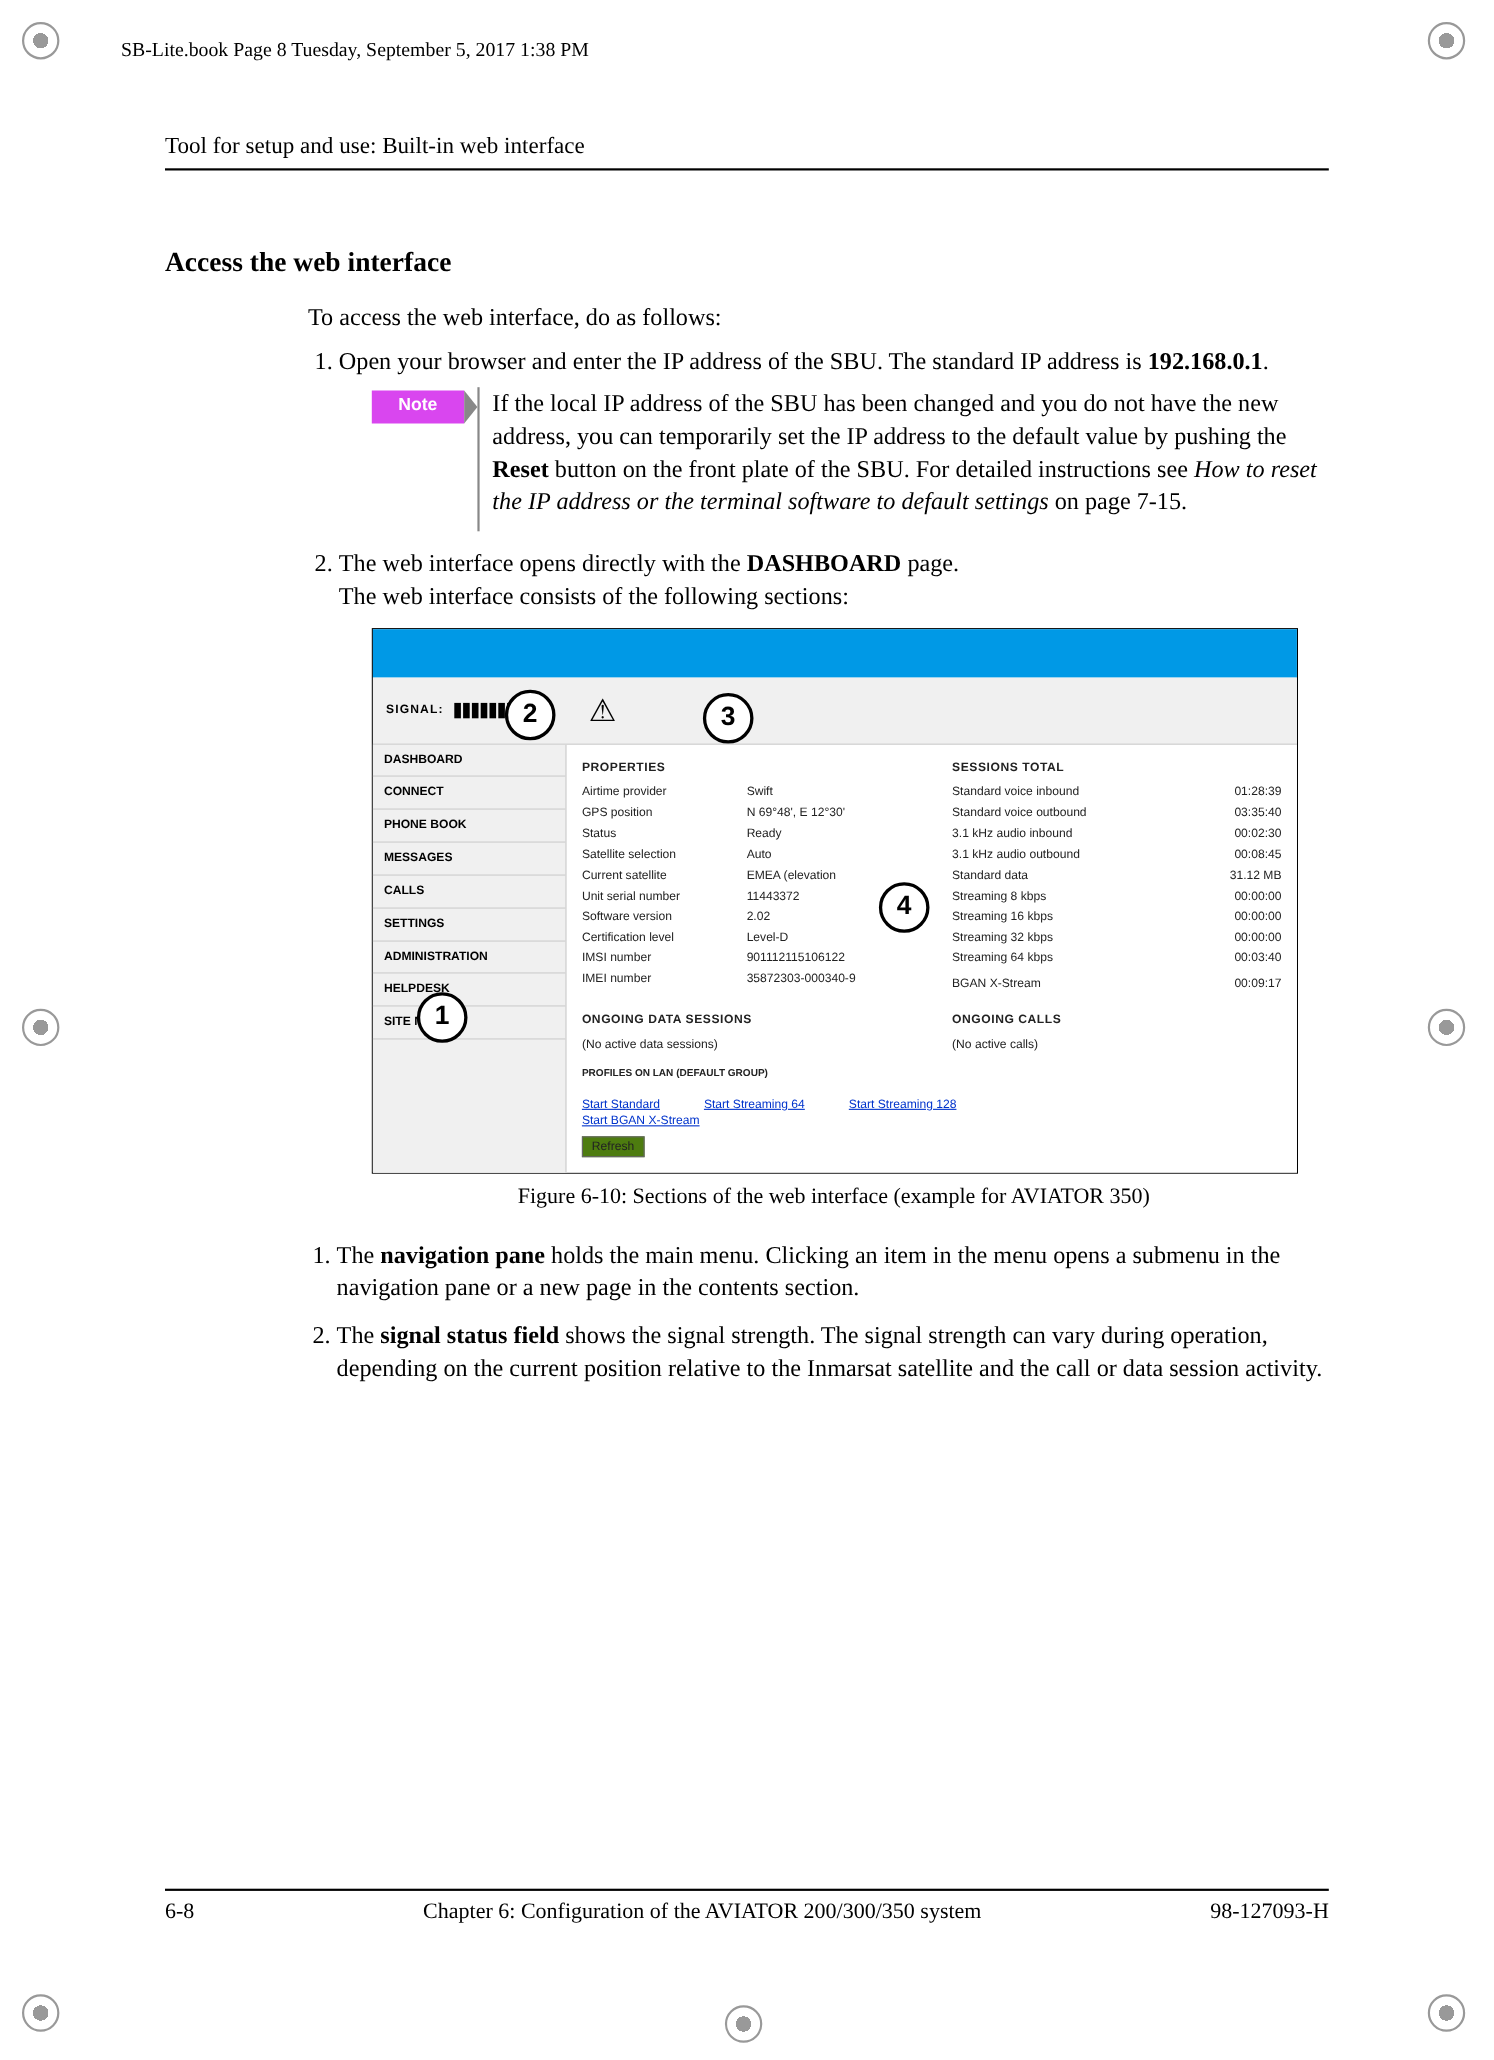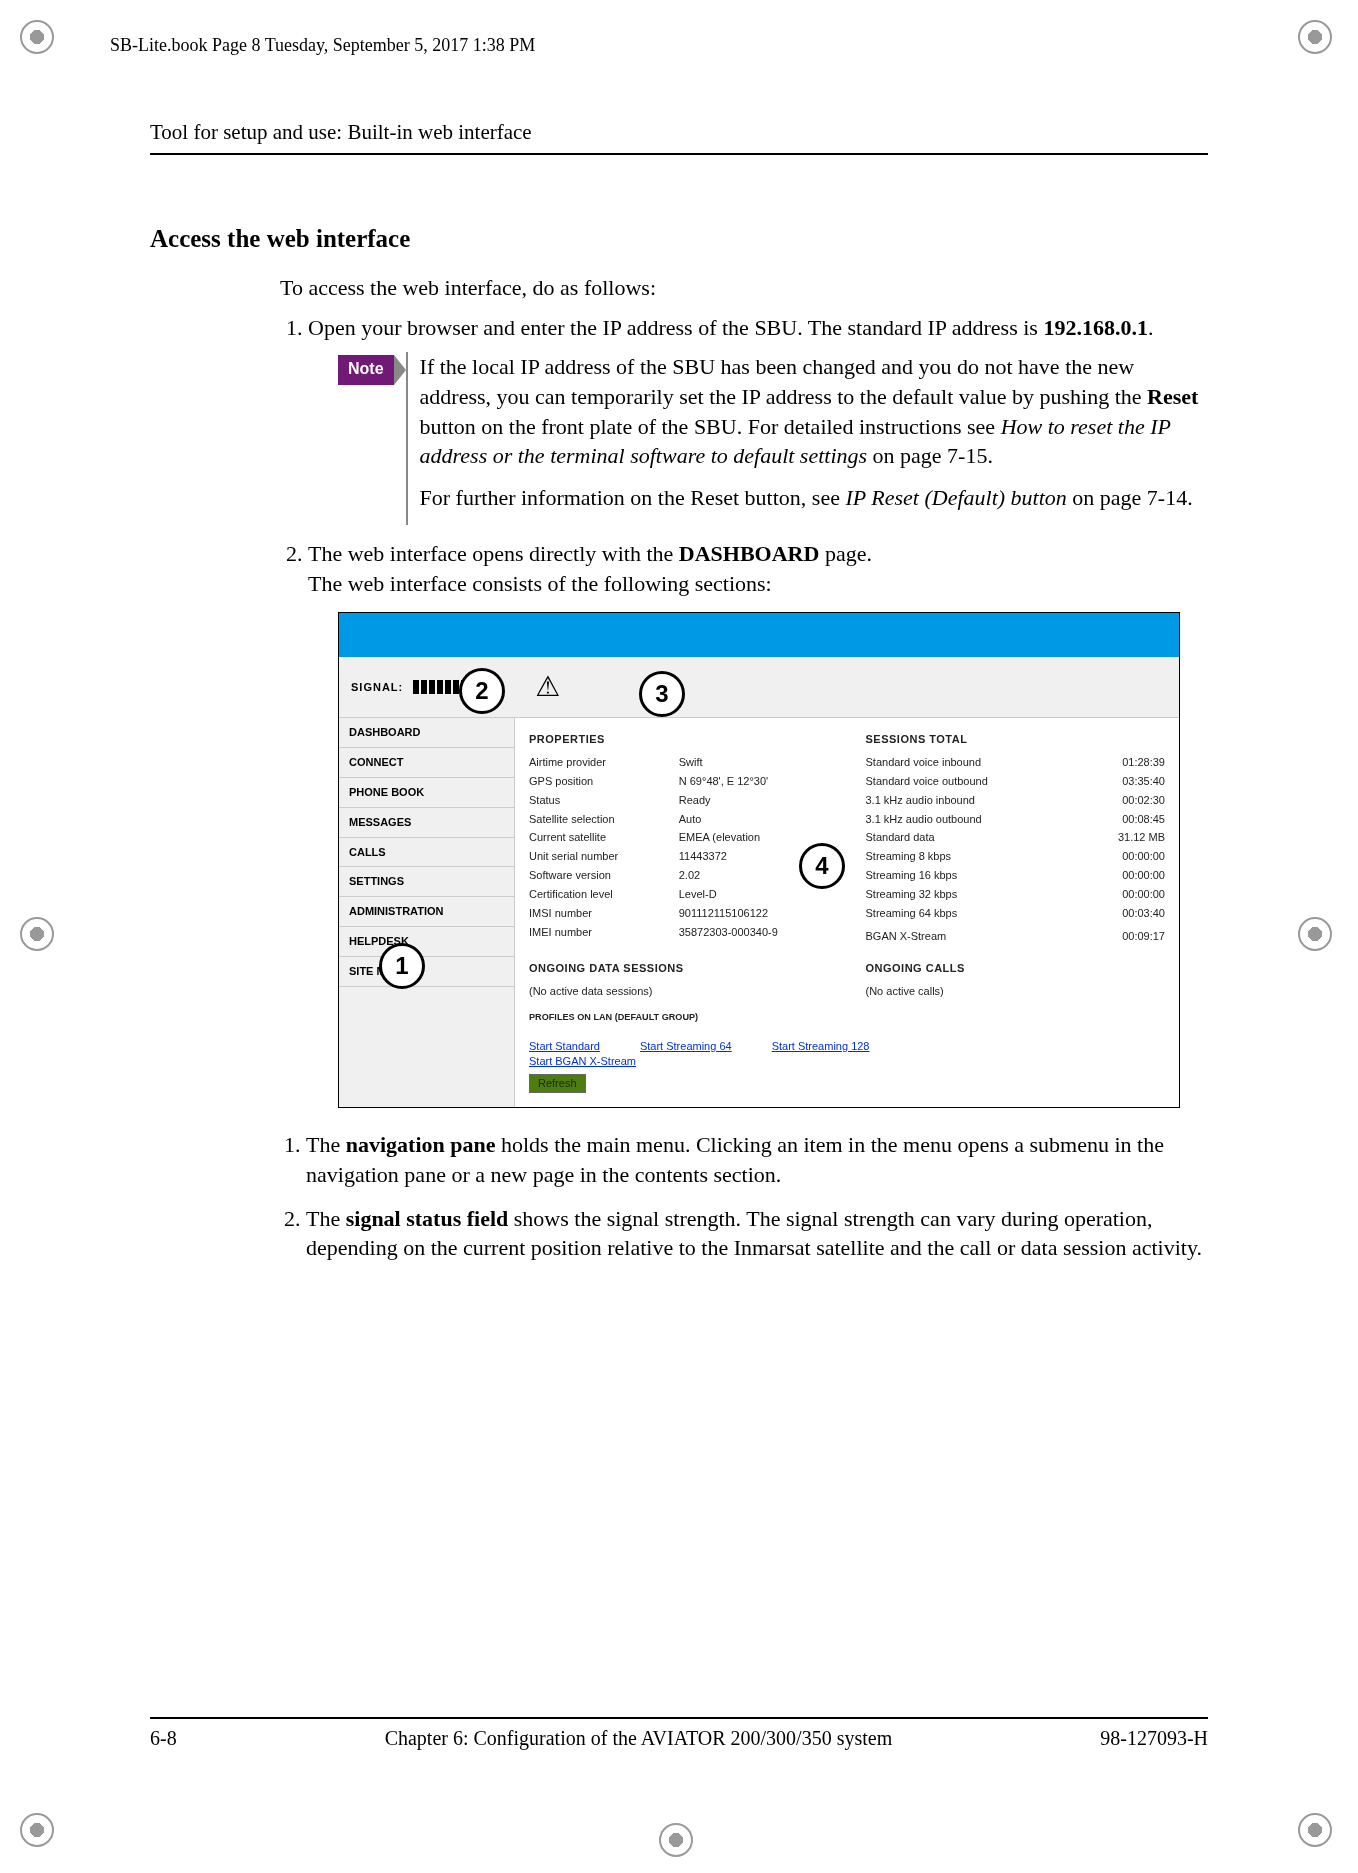--- a/index.html
+++ b/index.html
@@ -68,26 +68,26 @@
   }
   ol.steps > li {
     margin-bottom: 14px;
   }
   .note-block {
     display: flex;
     margin: 10px 0 10px 30px;
     gap: 12px;
   }
   .note-tag {
-    background: #701a75;
+    background: #d946ef;
     color: #fff;
     font-family: Arial, sans-serif;
     font-weight: bold;
     font-size: 16px;
-    padding: 3px 10px;
+    padding: 3px 24px;
     height: 24px;
     position: relative;
     flex-shrink: 0;
     margin-top: 3px;
   }
   .note-tag::after {
     content:"";
     position:absolute;
     right:-12px; top:0;
     width:0;height:0;
@@ -251,23 +251,20 @@
 
     <ol class="steps">
       <li>
         <span>Open your browser and enter the IP address of the SBU. The standard IP address is </span><span class="bold">192.168.0.1</span><span>.</span>
 
         <div class="note-block">
           <div class="note-tag">Note</div>
           <div class="note-body">
             <p>
               <span>If the local IP address of the SBU has been changed and you do not have the new address, you can temporarily set the IP address to the default value by pushing the </span><span class="bold">Reset</span><span> button on the front plate of the SBU. For detailed instructions see </span><span class="italic">How to reset the IP address or the terminal software to default settings</span><span> on page 7-15.</span>
-            </p>
-            <p>
-              <span>For further information on the Reset button, see </span><span class="italic">IP Reset (Default) button</span><span> on page 7-14.</span>
             </p>
           </div>
         </div>
       </li>
 
       <li>
         <span>The web interface opens directly with the </span><span class="bold">DASHBOARD</span><span> page.</span><br>
         <span>The web interface consists of the following sections:</span>
 
         
@@ -411,20 +408,21 @@
               <div class="refresh-btn">Refresh</div>
             </div>
           </div>
 
           <div class="callout" style="top:330px; left:40px">1</div>
           <div class="callout" style="top:55px; left:120px">2</div>
           <div class="callout" style="top:58px; left:300px">3</div>
           <div class="callout" style="top:230px; left:460px">4</div>
         </div>
 
+        <div class="caption">Figure 6-10: Sections of the web interface (example for AVIATOR 350)</div>
       </li>
     </ol>
 
     <ol class="desc" start="1">
       <li>
         <span>The </span><span class="bold">navigation pane</span><span> holds the main menu. Clicking an item in the menu opens a submenu in the navigation pane or a new page in the contents section.</span>
       </li>
       <li>
         <span>The </span><span class="bold">signal status field</span><span> shows the signal strength. The signal strength can vary during operation, depending on the current position relative to the Inmarsat satellite and the call or data session activity.</span>
       </li>

